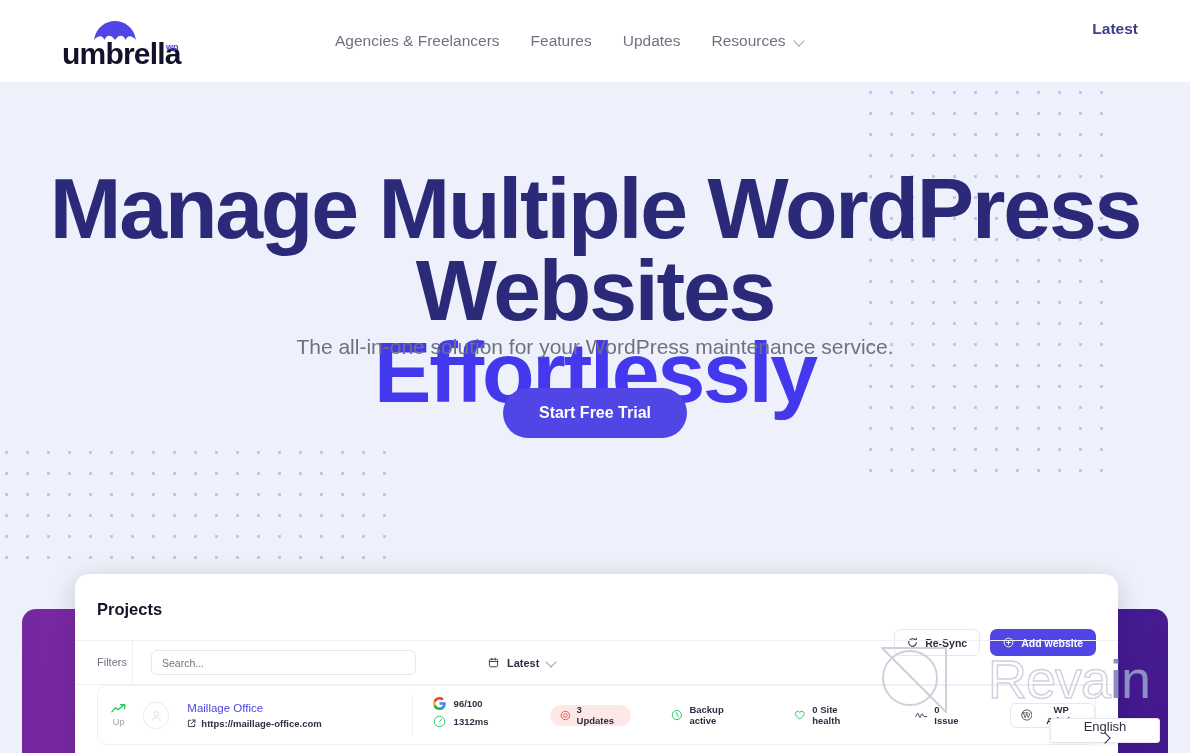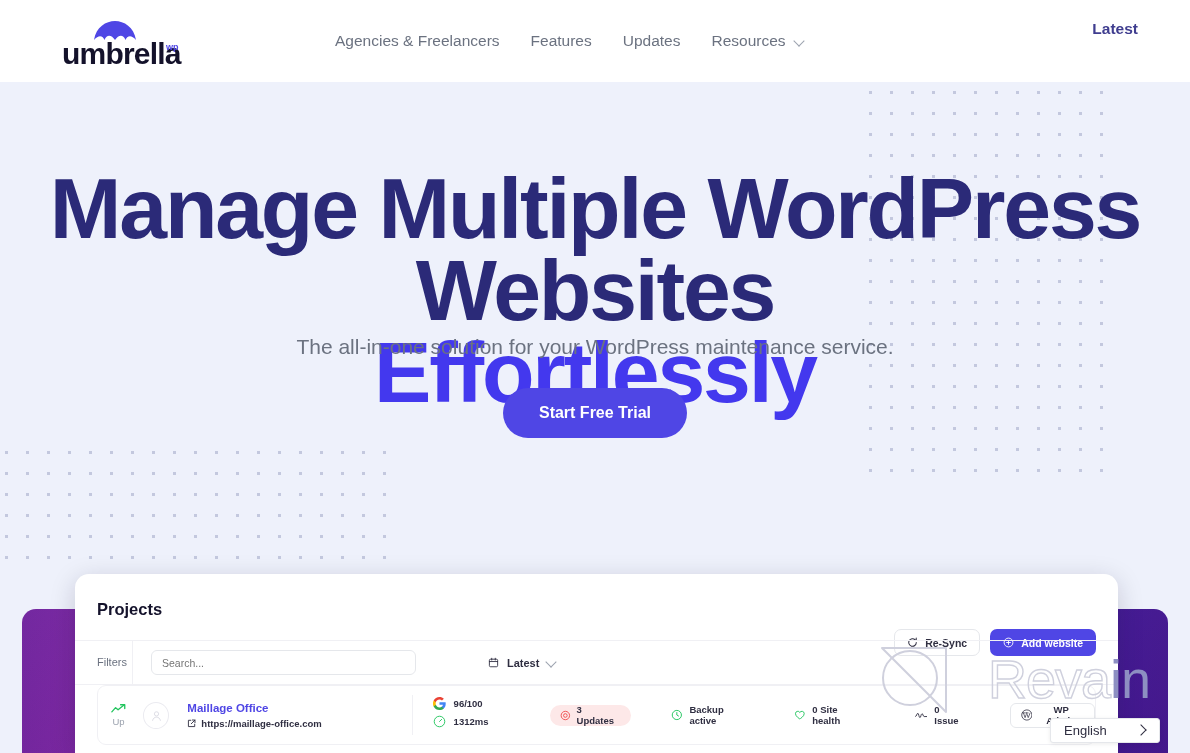--- a/index.html
+++ b/index.html
@@ -153,21 +153,21 @@
     background:#fff;
   }
   .col-up{ width:42px; text-align:center; }
   .up-ico{ display:block; margin:0 auto 2px; }
   .up-lbl{ font-size:9.5px; color:#9ca3af; }
   .avatar{
     width:27px; height:27px; border-radius:50%; border:1px solid #ebebf0;
     margin-left:4px; display:flex; align-items:center; justify-content:center;
   }
   .col-site{ margin-left:18px; width:230px; }
-  .site-name{ font-size:11.5px; font-weight:700; color:#4f46e5; margin-bottom:4px; }
+  .site-name{ font-size:11.5px; font-weight:400; color:#4f46e5; margin-bottom:4px; }
   .site-url{ font-size:9.5px; font-weight:700; color:#2f2e41; display:flex; align-items:center; gap:5px; }
   .vdiv{ width:1px; height:40px; background:#f0f0f4; }
   .col-scores{ margin-left:20px; width:110px; }
   .score-line{ display:flex; align-items:center; gap:8px; margin-bottom:5px; }
   .score-txt{ font-size:9.5px; font-weight:700; color:#2f2e41; }
   .badge-updates{
     display:flex; align-items:center; gap:6px;
     background:#fde8e8; border-radius:13px; height:21px; padding:0 10px;
     font-size:9.5px; font-weight:600; color:#2f2e41; margin-left:10px;
   }
@@ -195,20 +195,21 @@
   }
   .wm-text .wm-in{ color:#8d8fc2; -webkit-text-stroke:0px; }
 
   
   .lang-sel{
     position:absolute; left:1050px; top:718px; width:110px; height:25px;
     background:#fff; border:1px solid #e5e7eb; border-radius:3px;
     display:flex; align-items:center; justify-content:space-between;
     padding:0 13px; z-index:60; cursor:pointer;
     box-shadow:0 1px 4px rgba(0,0,0,.08);
+    flex-direction:column;
   }
   .lang-txt{ font-size:13px; color:#2f2e41; }
   .lang-chev{ width:9px; height:9px; position:relative; }
   .lang-chev::after{
     content:""; position:absolute; left:0; top:0;
     width:7px; height:7px; border-right:1.5px solid #2f2e41; border-top:1.5px solid #2f2e41;
     transform:rotate(45deg);
   }
 </style>
 </head>

